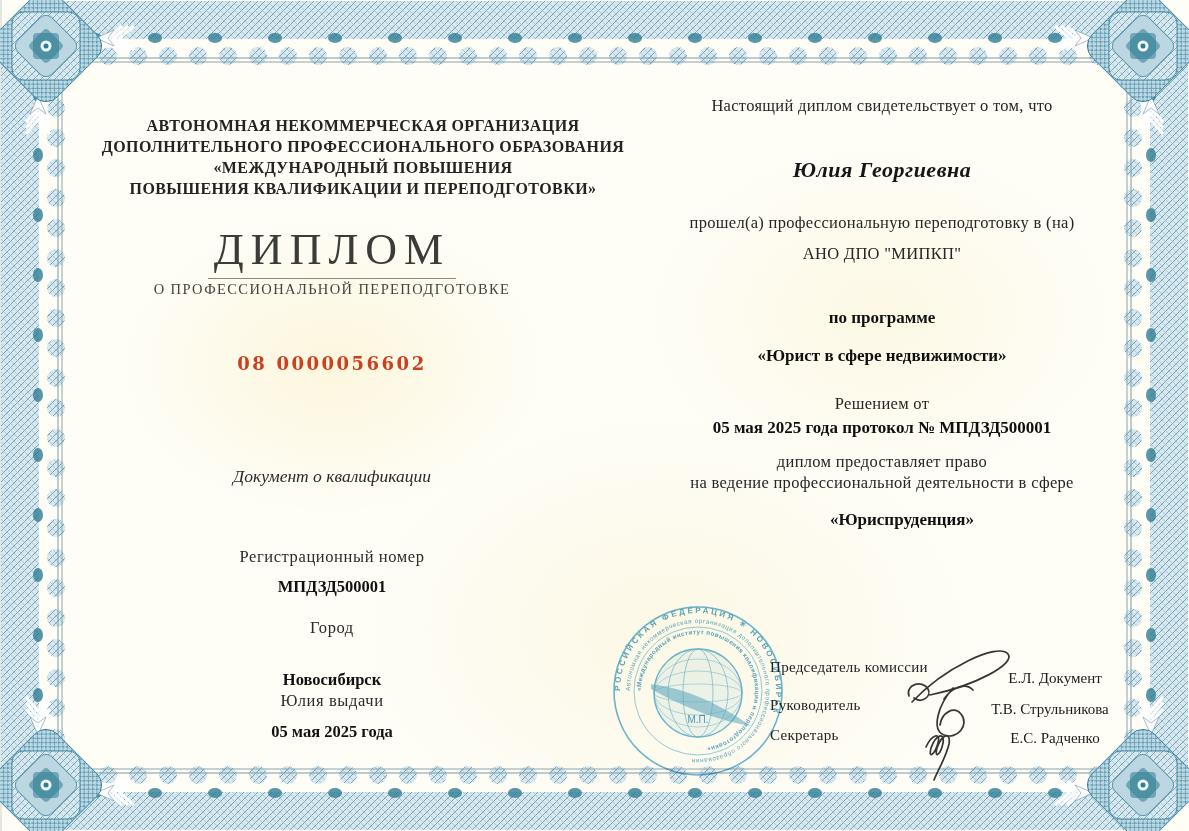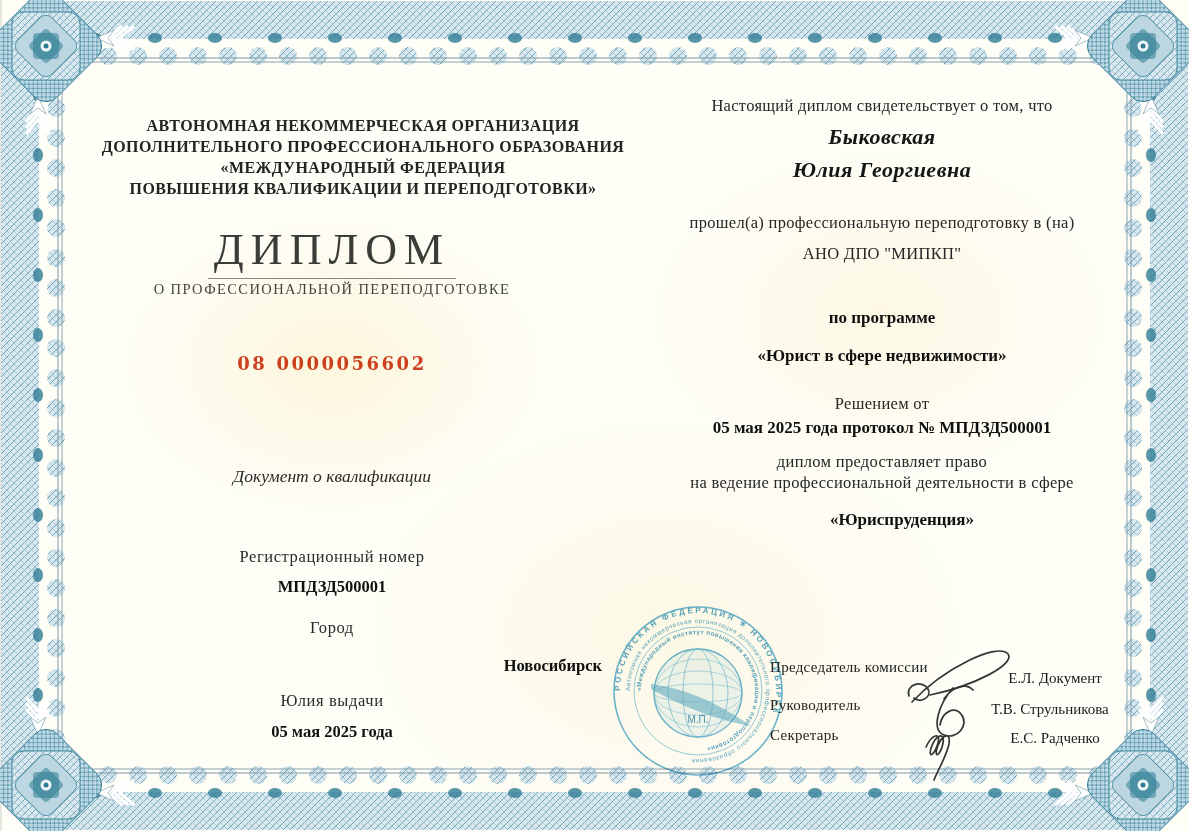--- a/index.html
+++ b/index.html
@@ -465,46 +465,45 @@
     <g fill="none" stroke="#1a1a1a" stroke-width="1.7" stroke-linecap="round" opacity=".88">
       <path d="M909,696 c-4,-11 13,-17 19,-7 c4,7 -6,15 -14,9 M912,702 C944,668 998,642 1008,654 C1016,664 974,686 930,695"></path>
       <path d="M944,699 c8,-12 22,-17 29,-9 M953,688 c-15,17 -22,42 -9,47 c13,5 26,-10 17,-21 c-7,-8 -19,-2 -21,11"></path>
       <path d="M926,747 c6,-13 15,-15 12,-4 c-3,11 -10,17 -7,5 c5,-14 14,-16 12,-5 c-2,11 -9,17 -6,5 c5,-14 14,-17 12,-4 c-3,13 -10,24 -15,36"></path>
     </g>
   </svg>
 
   <div class="abs c orgname" style="left:62px;top:115px;width:540px;">
     <div>АВТОНОМНАЯ НЕКОММЕРЧЕСКАЯ ОРГАНИЗАЦИЯ</div>
     <div>ДОПОЛНИТЕЛЬНОГО ПРОФЕССИОНАЛЬНОГО ОБРАЗОВАНИЯ</div>
-    <div>«МЕЖДУНАРОДНЫЙ ФЕДЕРАЦИЯ</div>
+    <div>«МЕЖДУНАРОДНЫЙ ПОВЫШЕНИЯ</div>
     <div>ПОВЫШЕНИЯ КВАЛИФИКАЦИИ И ПЕРЕПОДГОТОВКИ»</div>
   </div>
 
   <div class="abs c" style="left:62px;top:224px;width:540px;">
     <span class="diploma-title">ДИПЛОМ</span>
   </div>
   <div class="abs c diploma-sub" style="left:62px;top:281px;width:540px;">О ПРОФЕССИОНАЛЬНОЙ ПЕРЕПОДГОТОВКЕ</div>
 
   <div class="abs c serial" style="left:62px;top:353px;width:540px;">
     <span class="gap">08</span><span>0000056602</span>
   </div>
 
   <div class="abs c doc-type" style="left:62px;top:466px;width:540px;">Документ о квалификации</div>
 
   <div class="abs c fld-label" style="left:62px;top:547px;width:540px;">Регистрационный номер</div>
   <div class="abs c fld-value" style="left:62px;top:577px;width:540px;">МПДЗД500001</div>
 
   <div class="abs c fld-label" style="left:62px;top:618px;width:540px;">Город</div>
-  <div class="abs c fld-value" style="left:62px;top:656px;width:540px;text-align:right;">Новосибирск</div>
+  <div class="abs c fld-value" style="left:62px;top:670px;width:540px;">Новосибирск</div>
 
   <div class="abs c fld-label" style="left:62px;top:691px;width:540px;">Юлия выдачи</div>
   <div class="abs c fld-value" style="left:62px;top:722px;width:540px;">05 мая 2025 года</div>
 
   <div class="abs c r-text" style="left:632px;top:96px;width:500px;">Настоящий диплом свидетельствует о том, что</div>
-  <div class="abs c holder" style="left:632px;top:124px;width:500px;">Быковская</div>
   <div class="abs c holder" style="left:632px;top:157px;width:500px;">Юлия Георгиевна</div>
 
   <div class="abs c r-text" style="left:632px;top:213px;width:500px;">прошел(а) профессиональную переподготовку  в (на)</div>
   <div class="abs c r-text" style="left:632px;top:244px;width:500px;">АНО ДПО "МИПКП"</div>
 
   <div class="abs c r-bold" style="left:632px;top:308px;width:500px;">по программе</div>
   <div class="abs c r-bold" style="left:632px;top:346px;width:500px;">«Юрист в сфере недвижимости»</div>
 
   <div class="abs c r-text" style="left:632px;top:394px;width:500px;">Решением от</div>
   <div class="abs c r-bold" style="left:632px;top:418px;width:500px;">05 мая 2025 года протокол № МПДЗД500001</div>

